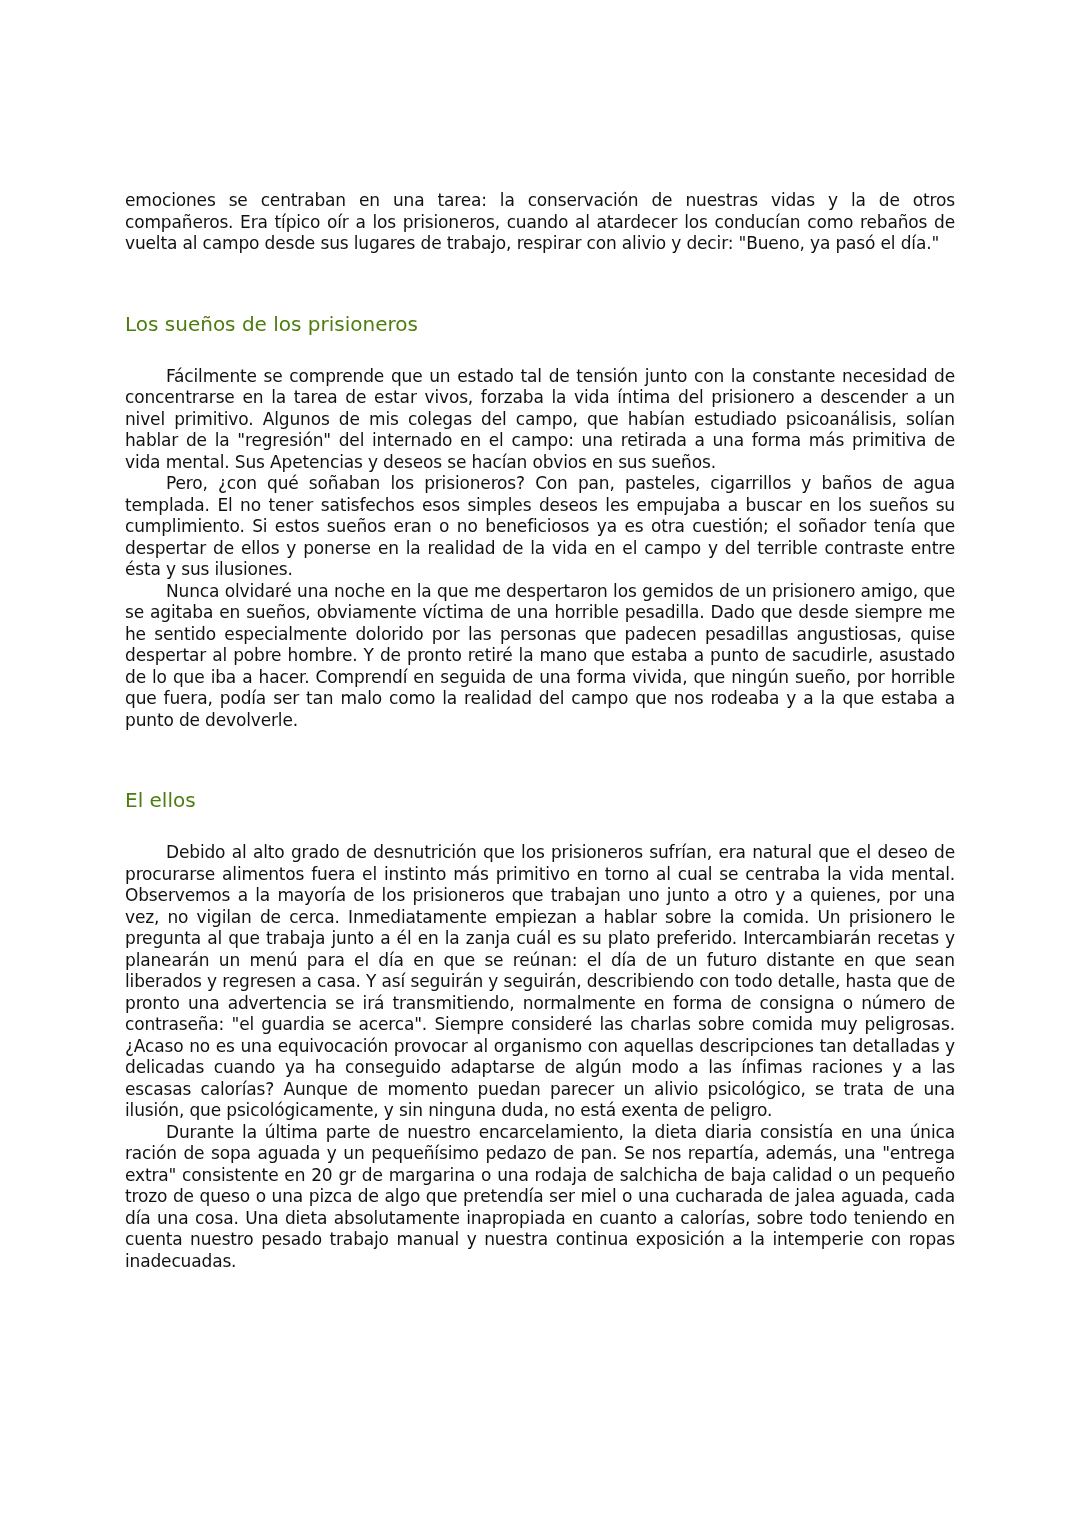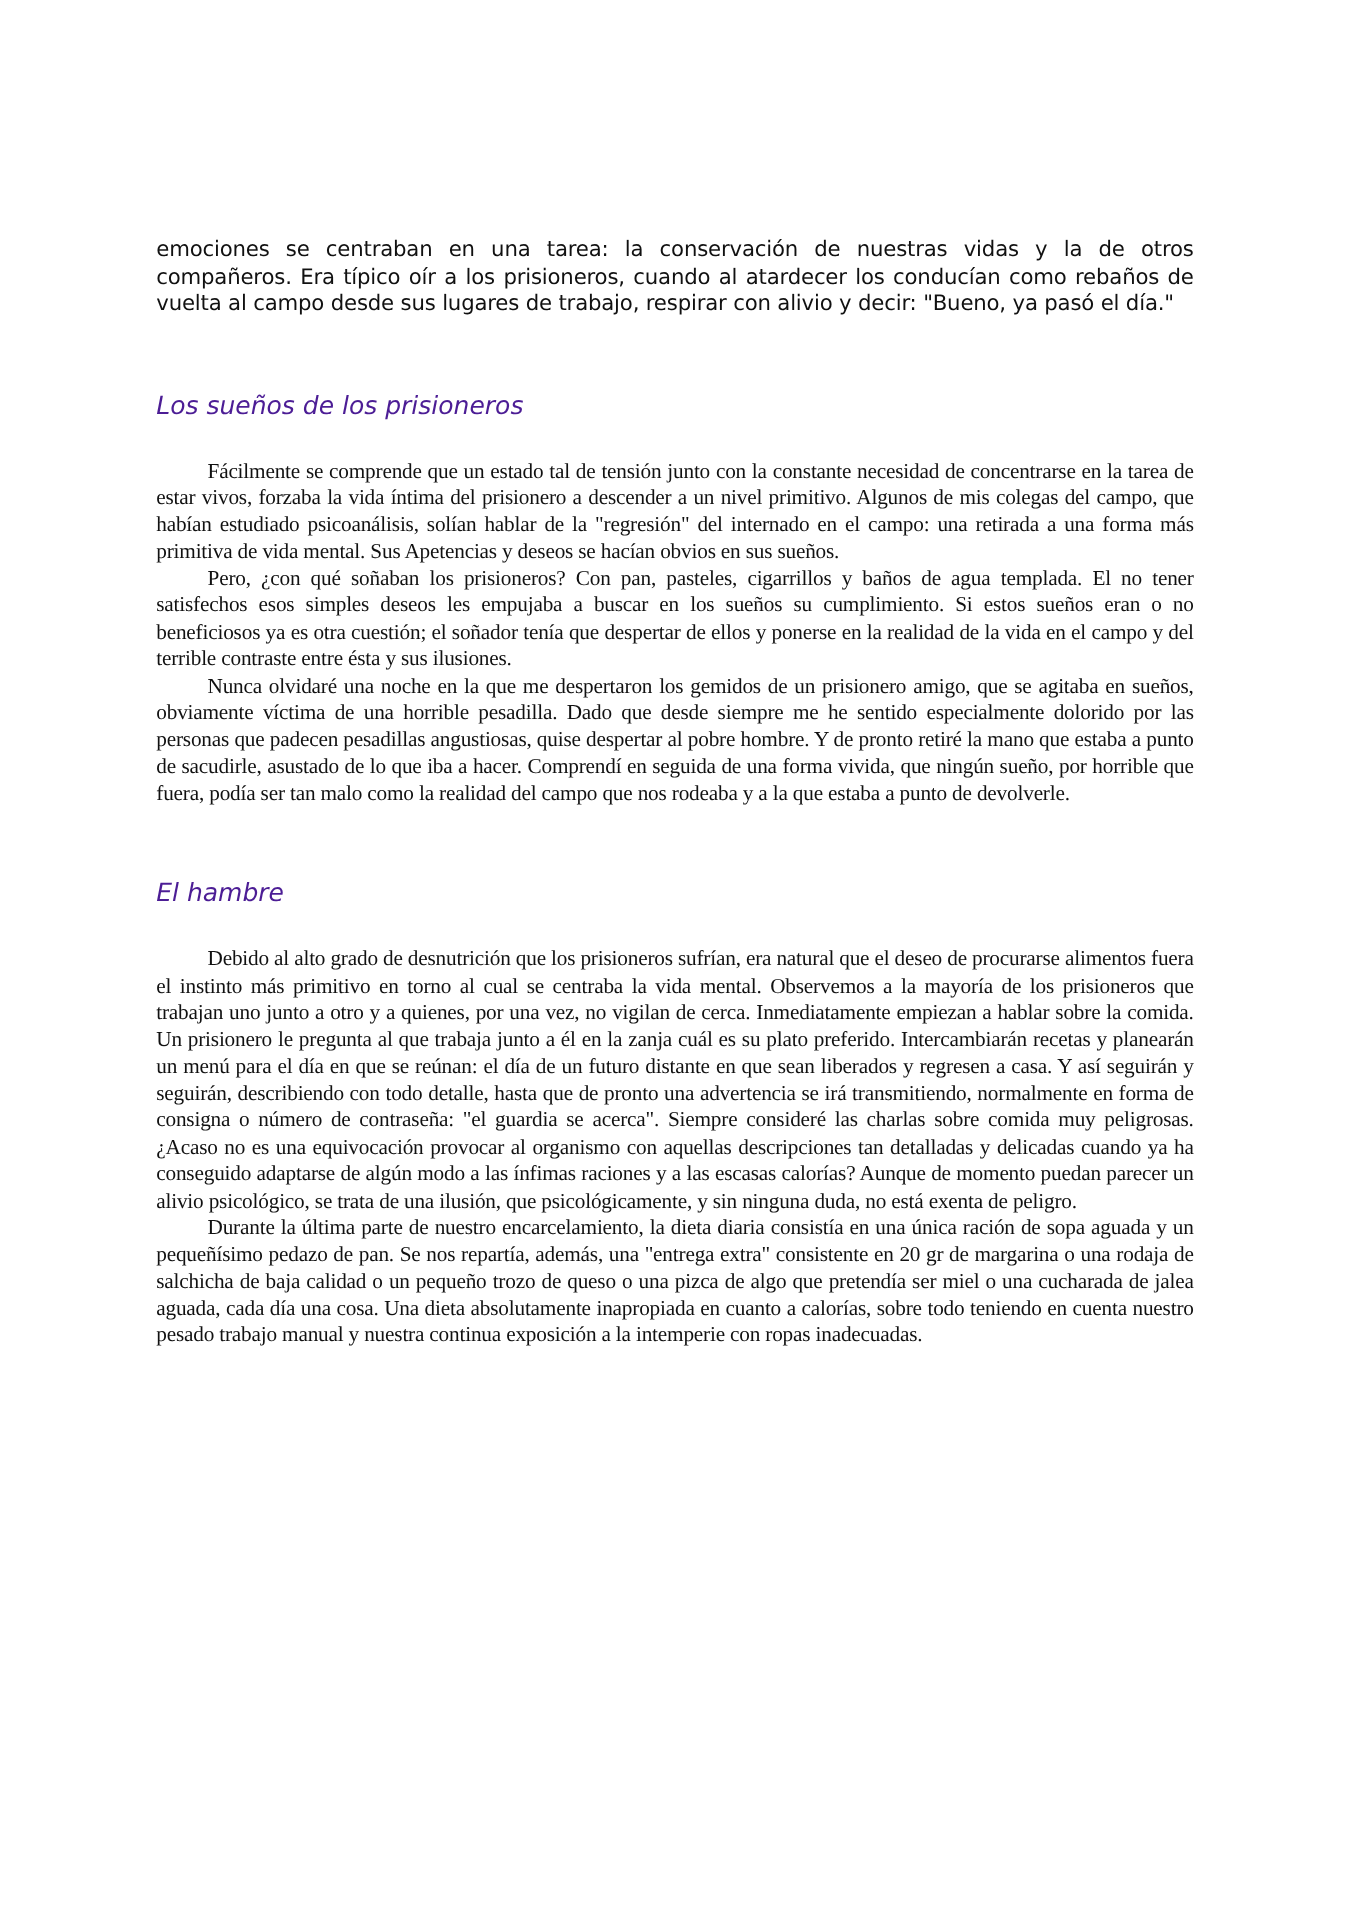--- a/index.html
+++ b/index.html
@@ -5,35 +5,35 @@
   html, body { margin: 0; padding: 0; background: #ffffff; }
   body {
     width: 1080px; height: 1528px; position: relative; overflow: hidden;
     font-family: "DejaVu Sans", sans-serif; color: #111111;
   }
   .page { position: absolute; left: 125px; top: 190px; width: 830px; }
   p {
     margin: 0; font-size: 17px; line-height: 21.5px;
     text-align: justify; letter-spacing: -0.15px; word-spacing: 0px;
   }
-  p.indent { text-indent: 41px; font-family: Liberation Serif, serif; }
+  p.indent { text-indent: 41px; }
   h2 {
-    margin: 0; font-weight: normal; font-style: italic;
-    font-size: 20px; line-height: 24px; color: #4c1d95;
+    margin: 0; font-weight: normal; 
+    font-size: 20px; line-height: 24px; color: #4d7c0f;
   }
   #h-suenos { margin-top: 57px; margin-bottom: 30px; }
   #h-hambre { margin-top: 57px; margin-bottom: 30px; }
 </style>
 </head>
 <body>
 
 <div class="page">
   <p>emociones se centraban en una tarea: la conservación de nuestras vidas y la de otros compañeros. Era típico oír a los prisioneros, cuando al atardecer los conducían como rebaños de vuelta al campo desde sus lugares de trabajo, respirar con alivio y decir: "Bueno, ya pasó el día."</p>
 
   <h2 id="h-suenos">Los sueños de los prisioneros</h2>
   <p class="indent">Fácilmente se comprende que un estado tal de tensión junto con la constante necesidad de concentrarse en la tarea de estar vivos, forzaba la vida íntima del prisionero a descender a un nivel primitivo. Algunos de mis colegas del campo, que habían estudiado psicoanálisis, solían hablar de la "regresión" del internado en el campo: una retirada a una forma más primitiva de vida mental. Sus Apetencias y deseos se hacían obvios en sus sueños.</p>
   <p class="indent">Pero, ¿con qué soñaban los prisioneros? Con pan, pasteles, cigarrillos y baños de agua templada. El no tener satisfechos esos simples deseos les empujaba a buscar en los sueños su cumplimiento. Si estos sueños eran o no beneficiosos ya es otra cuestión; el soñador tenía que despertar de ellos y ponerse en la realidad de la vida en el campo y del terrible contraste entre ésta y sus ilusiones.</p>
   <p class="indent">Nunca olvidaré una noche en la que me despertaron los gemidos de un prisionero amigo, que se agitaba en sueños, obviamente víctima de una horrible pesadilla. Dado que desde siempre me he sentido especialmente dolorido por las personas que padecen pesadillas angustiosas, quise despertar al pobre hombre. Y de pronto retiré la mano que estaba a punto de sacudirle, asustado de lo que iba a hacer. Comprendí en seguida de una forma vivida, que ningún sueño, por horrible que fuera, podía ser tan malo como la realidad del campo que nos rodeaba y a la que estaba a punto de devolverle.</p>
 
-  <h2 id="h-hambre">El hambre</h2>
+  <h2 id="h-hambre">El ellos</h2>
   <p class="indent">Debido al alto grado de desnutrición que los prisioneros sufrían, era natural que el deseo de procurarse alimentos fuera el instinto más primitivo en torno al cual se centraba la vida mental. Observemos a la mayoría de los prisioneros que trabajan uno junto a otro y a quienes, por una vez, no vigilan de cerca. Inmediatamente empiezan a hablar sobre la comida. Un prisionero le pregunta al que trabaja junto a él en la zanja cuál es su plato preferido. Intercambiarán recetas y planearán un menú para el día en que se reúnan: el día de un futuro distante en que sean liberados y regresen a casa. Y así seguirán y seguirán, describiendo con todo detalle, hasta que de pronto una advertencia se irá transmitiendo, normalmente en forma de consigna o número de contraseña: "el guardia se acerca". Siempre consideré las charlas sobre comida muy peligrosas. ¿Acaso no es una equivocación provocar al organismo con aquellas descripciones tan detalladas y delicadas cuando ya ha conseguido adaptarse de algún modo a las ínfimas raciones y a las escasas calorías? Aunque de momento puedan parecer un alivio psicológico, se trata de una ilusión, que psicológicamente, y sin ninguna duda, no está exenta de peligro.</p>
   <p class="indent">Durante la última parte de nuestro encarcelamiento, la dieta diaria consistía en una única ración de sopa aguada y un pequeñísimo pedazo de pan. Se nos repartía, además, una "entrega extra" consistente en 20 gr de margarina o una rodaja de salchicha de baja calidad o un pequeño trozo de queso o una pizca de algo que pretendía ser miel o una cucharada de jalea aguada, cada día una cosa. Una dieta absolutamente inapropiada en cuanto a calorías, sobre todo teniendo en cuenta nuestro pesado trabajo manual y nuestra continua exposición a la intemperie con ropas inadecuadas.</p>
 </div>
 
 </body></html>

